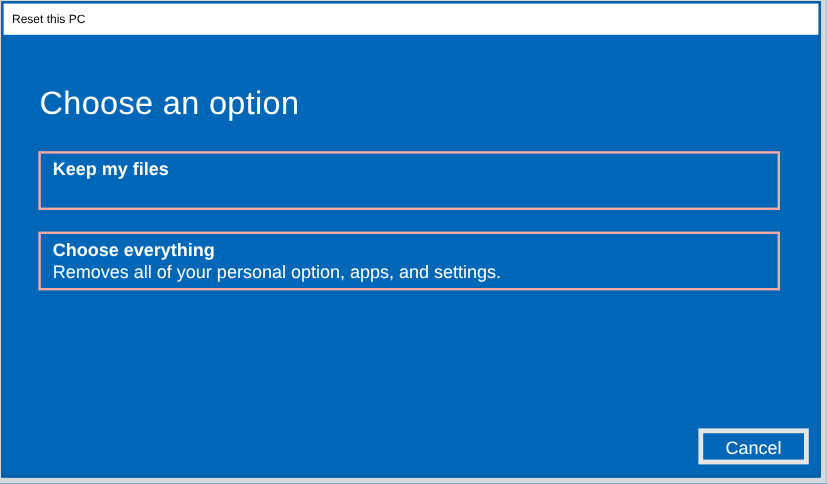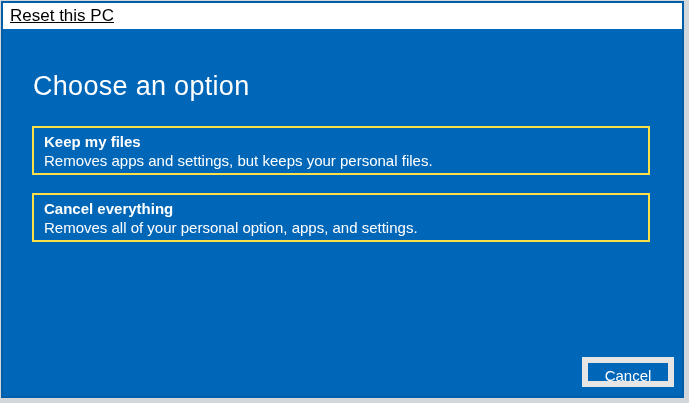--- a/index.html
+++ b/index.html
@@ -29,44 +29,43 @@
   .titlebar {
     position: absolute;
     left: 0; top: 0; right: 0;
     height: 26px;
     background: var(--titlebar-bg);
     display: flex;
     align-items: center;
     padding-left: 7px;
   }
   .titlebar .title {
-    font-size: 17px;
+    font-size: 10px;
     color: var(--title-text);
     white-space: nowrap;
-    text-decoration: underline;
   }
   .content {
     position: absolute;
     left: 0; top: 26px; right: 0; bottom: 0; margin-top: 16px;
   }
   .heading {
     position: absolute;
     left: 30px; top: 26px;
     margin: 0;
     font-size: 27px;
     font-weight: 300;
     letter-spacing: 0.3px;
     color: var(--text-on-blue);
     white-space: nowrap;
   }
   .option {
     position: absolute;
     left: 29px;
     width: 618px; height: 49px;
-    border: 2px solid #fde047;
+    border: 2px solid #fca5a5;
     background: transparent;
     color: var(--text-on-blue);
     padding: 4px 10px 0 10px;
     cursor: pointer;
     text-align: left;
   }
   .option.first  { top: 81px; }
   .option.second { top: 148px; }
   .opt-title {
     font-size: 15px;
@@ -77,21 +76,21 @@
   .opt-desc {
     font-size: 15px;
     font-weight: normal;
     line-height: 19px;
     white-space: nowrap;
   }
   .cancel-button {
     position: absolute;
     left: 579px; top: 312px;
     width: 92px; height: 30px;
-    border: 6px solid #e5e5e5;
+    border: 4px solid #e5e5e5;
     background: transparent;
     color: var(--text-on-blue);
     font-family: "Liberation Sans", "DejaVu Sans", sans-serif;
     font-size: 15px;
     line-height: 26px;
     text-align: center;
     padding: 0;
     cursor: pointer;
   }
 </style>
@@ -103,24 +102,23 @@
   <div class="titlebar">
     <span class="title">Reset this PC</span>
   </div>
 
   <div class="content">
 
     <h1 class="heading">Choose an option</h1>
 
     <div class="option first">
       <div class="opt-title">Keep my files</div>
-      <div class="opt-desc">Removes apps and settings, but keeps your personal files.</div>
     </div>
 
     <div class="option second">
-      <div class="opt-title">Cancel everything</div>
+      <div class="opt-title">Choose everything</div>
       <div class="opt-desc">Removes all of your personal option, apps, and settings.</div>
     </div>
 
     <button class="cancel-button">Cancel</button>
 
   </div>
 </div>
 
 </body></html>

